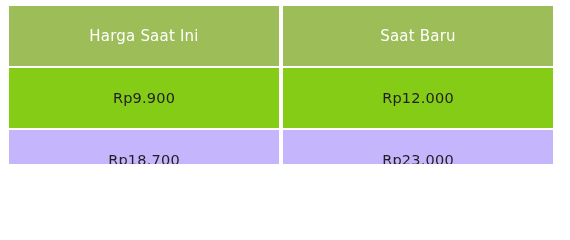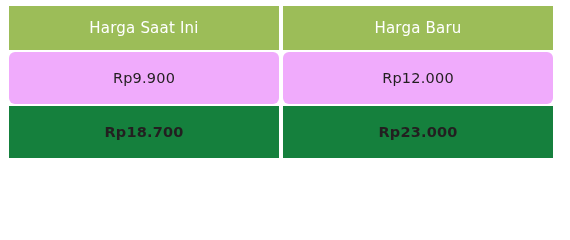--- a/index.html
+++ b/index.html
@@ -22,51 +22,51 @@
   }
   .price-table {
     width: 100%;
     height: 100%;
     border-collapse: separate;
     border-spacing: 4px 2px;
     table-layout: fixed;
   }
   .price-table th,
   .price-table td {
-    padding: 4px;
+    padding: 12px;
     margin: 17px;
     text-align: center;
     vertical-align: middle;
     font-weight: normal;
   }
   th.col-head {
     background: #9CBD58;
     color: #ffffff;
     font-size: 15px;
     letter-spacing: 0.2px;
     height: 36px;
   }
   td.cell {
     color: #231f20;
     font-size: 14.5px;
     letter-spacing: 0.2px;
     height: 36px;
   }
-  tr.row-shade td.cell { background: #f0abfc; border-radius: 6px; }
-  tr.row-light td.cell { background: #15803d; font-weight: bold; }
+  tr.row-shade td.cell { background: #84cc16; }
+  tr.row-light td.cell { background: #c4b5fd; }
 </style>
 </head>
 <body>
 
 <div class="price-table-wrap">
   <table class="price-table">
     <thead>
       <tr>
         <th class="col-head">Harga Saat Ini</th>
-        <th class="col-head">Harga Baru</th>
+        <th class="col-head">Saat Baru</th>
       </tr>
     </thead>
     <tbody>
       <tr class="row-shade">
         <td class="cell">Rp9.900</td>
         <td class="cell">Rp12.000</td>
       </tr>
       <tr class="row-light">
         <td class="cell">Rp18.700</td>
         <td class="cell">Rp23.000</td>

